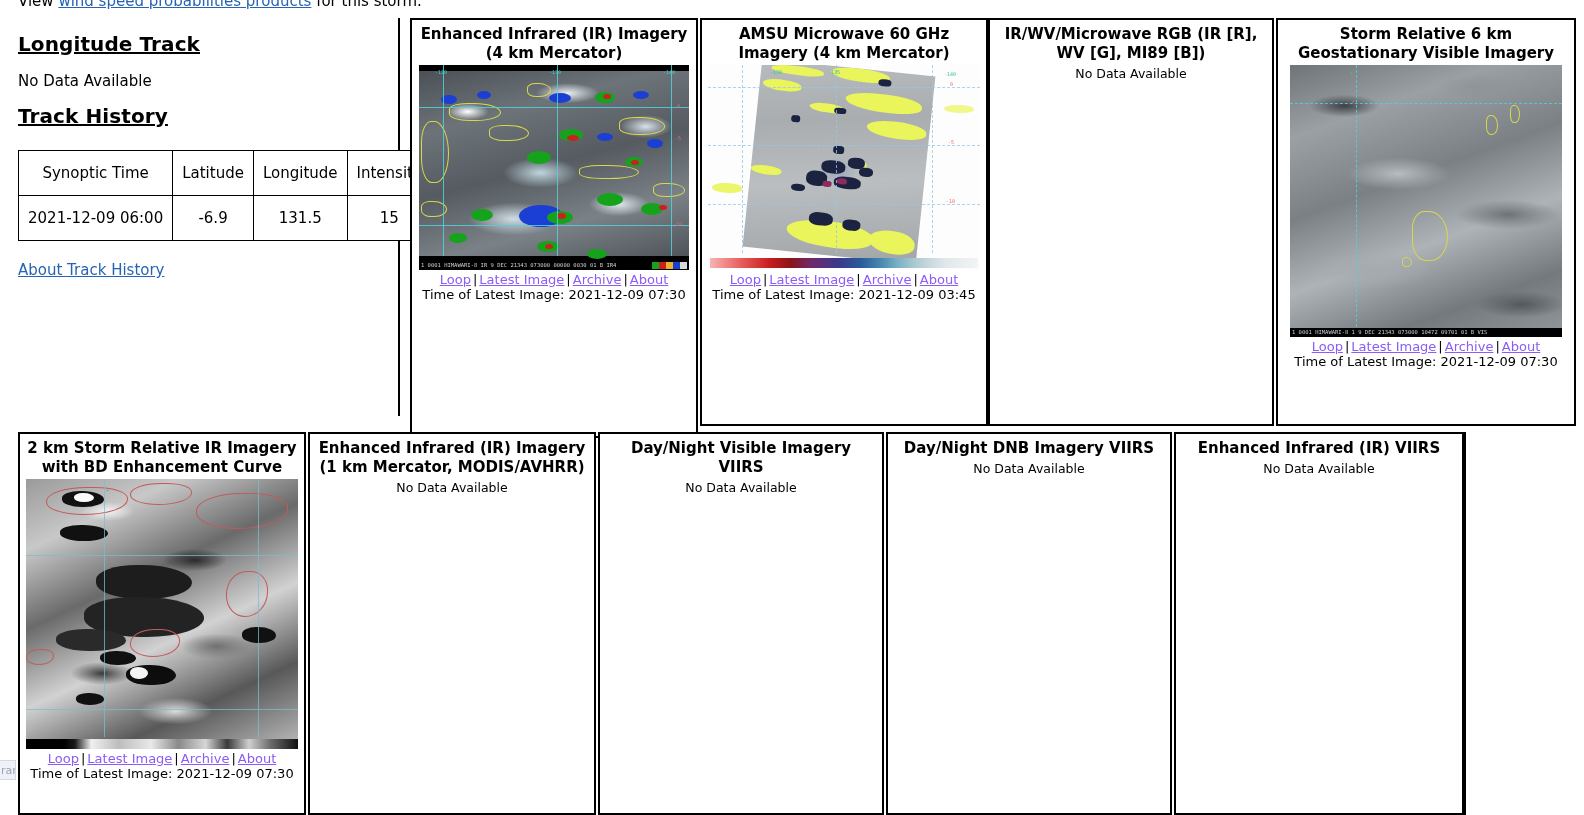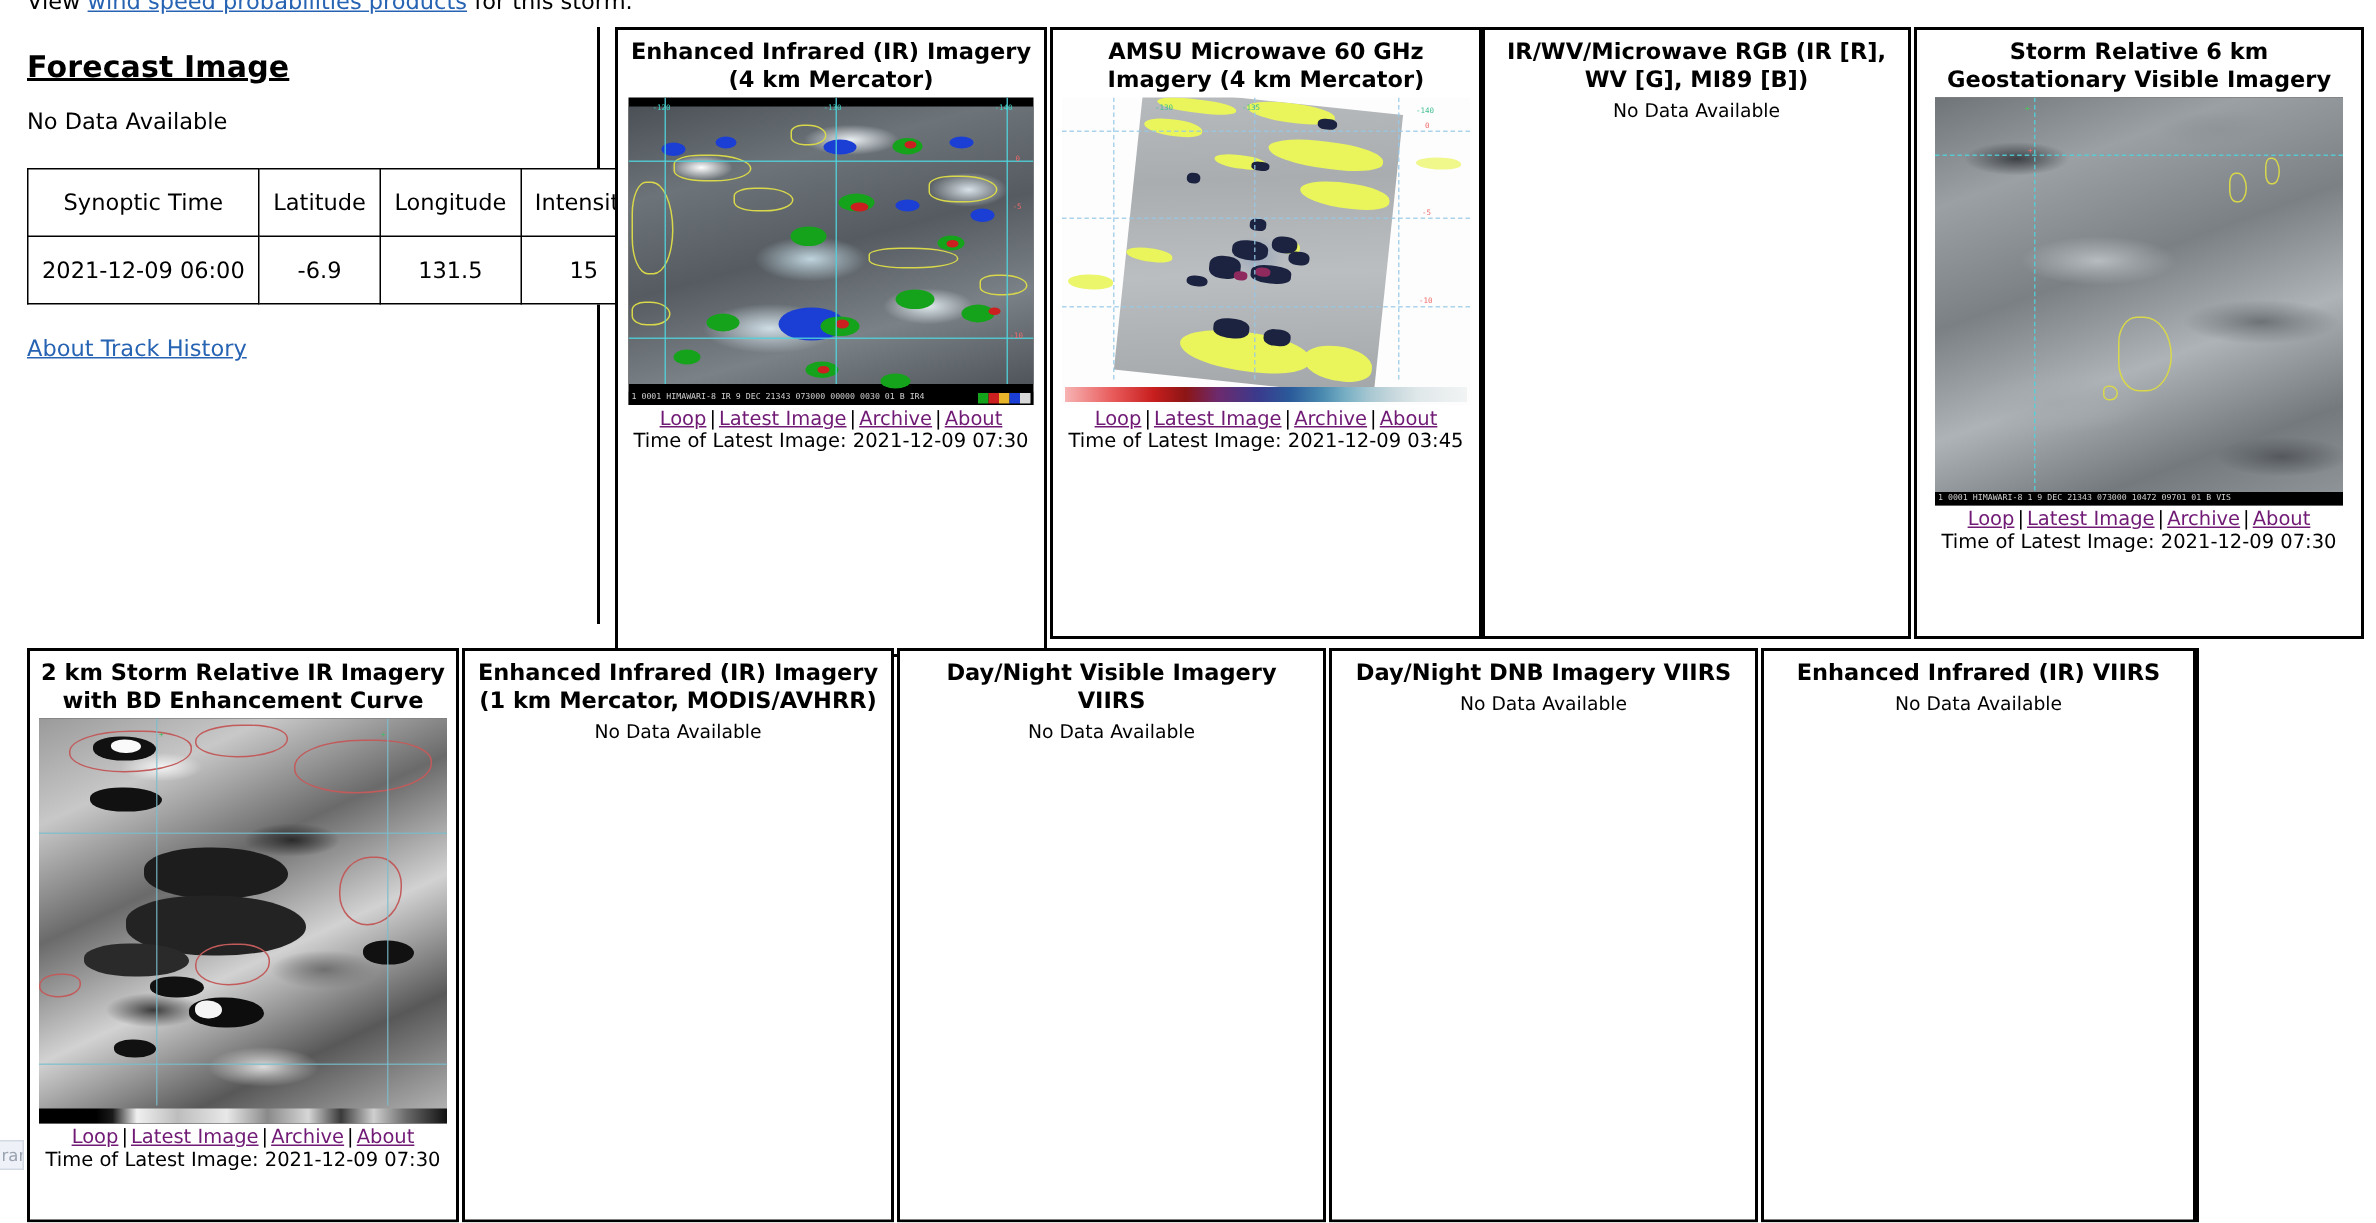--- a/index.html
+++ b/index.html
@@ -100,21 +100,21 @@
     padding-top: 1px;
   }
   .links {
     font-size: 13px;
     color: #000;
     line-height: 15px;
     padding-top: 2px;
     white-space: nowrap;
   }
   .links a {
-    color: #701a75;
+    color: #8b5cf6;
     text-decoration: underline;
     cursor: pointer;
   }
   .links .sep { color: #000; padding: 0 2px; }
   .timestamp {
     font-size: 13px;
     color: #000;
     line-height: 15px;
     white-space: nowrap;
   }
@@ -304,22 +304,23 @@
 
 <div id="page">
 
   <div class="top-line">
     <span>View</span>
     <a>wind speed probabilities products</a>
     <span>for this storm.</span>
   </div>
 
   <div class="left-col">
-    <div class="section-head">Forecast Image</div>
+    <div class="section-head">Longitude Track</div>
     <div class="plain-text">No Data Available</div>
+    <div class="section-head">Track History</div>
 
     <table class="track">
       <thead>
         <tr>
           <th>Synoptic Time</th>
           <th>Latitude</th>
           <th>Longitude</th>
           <th>Intensity</th>
         </tr>
       </thead>

